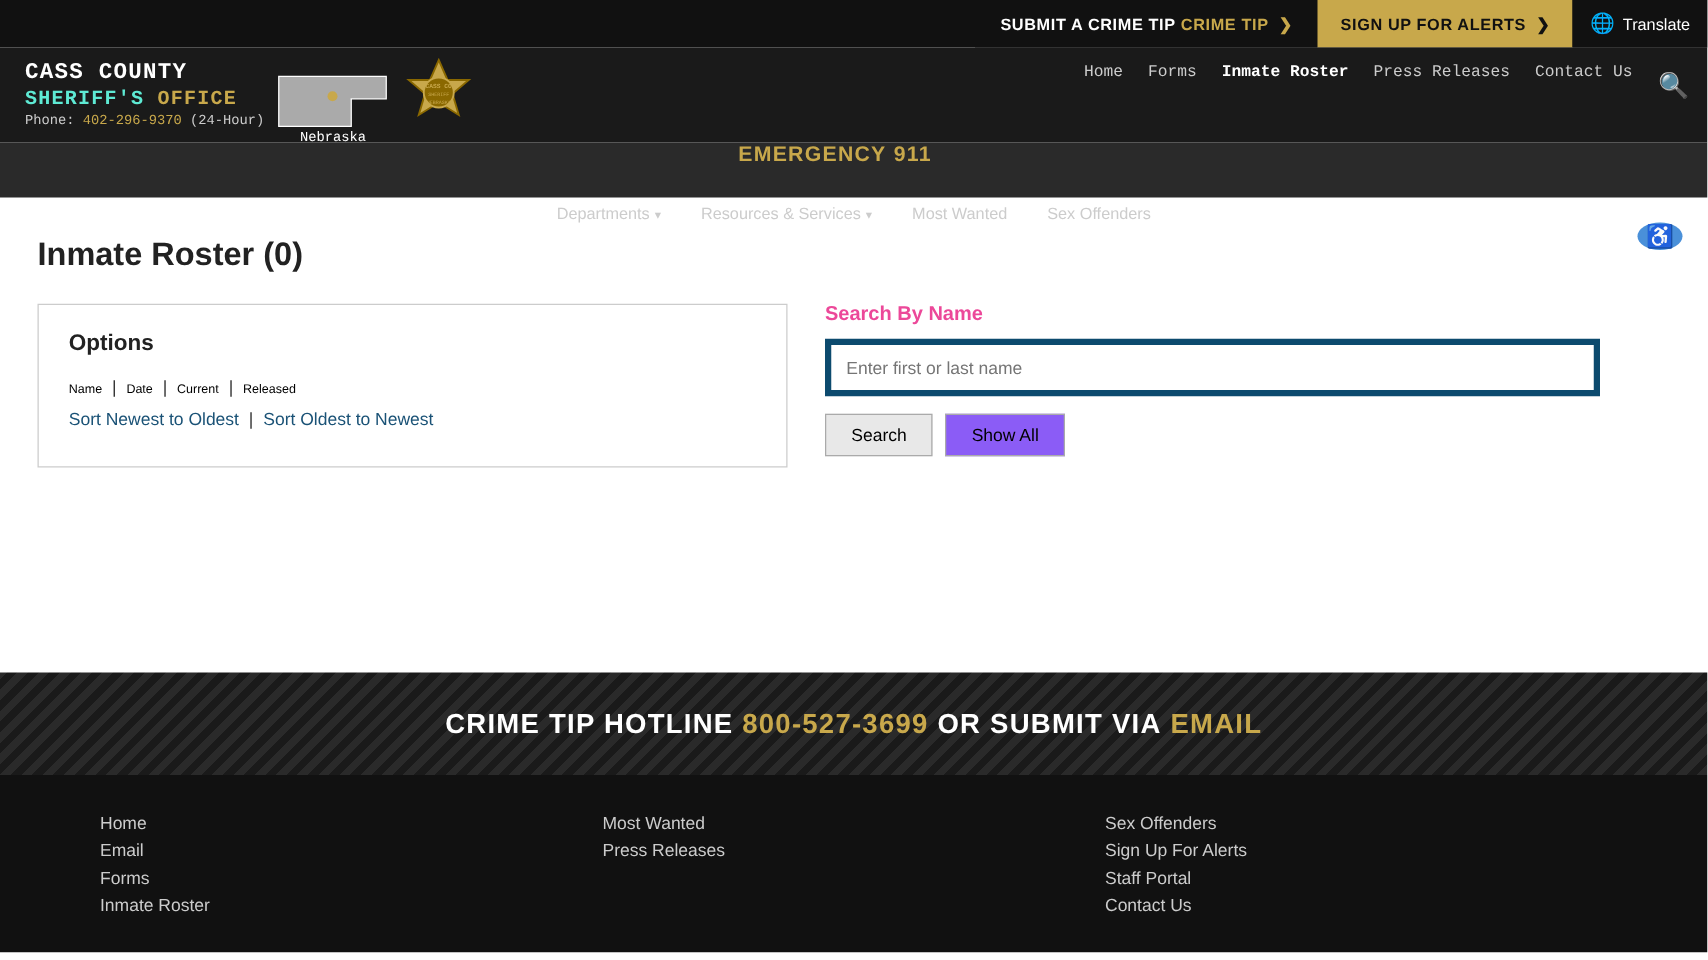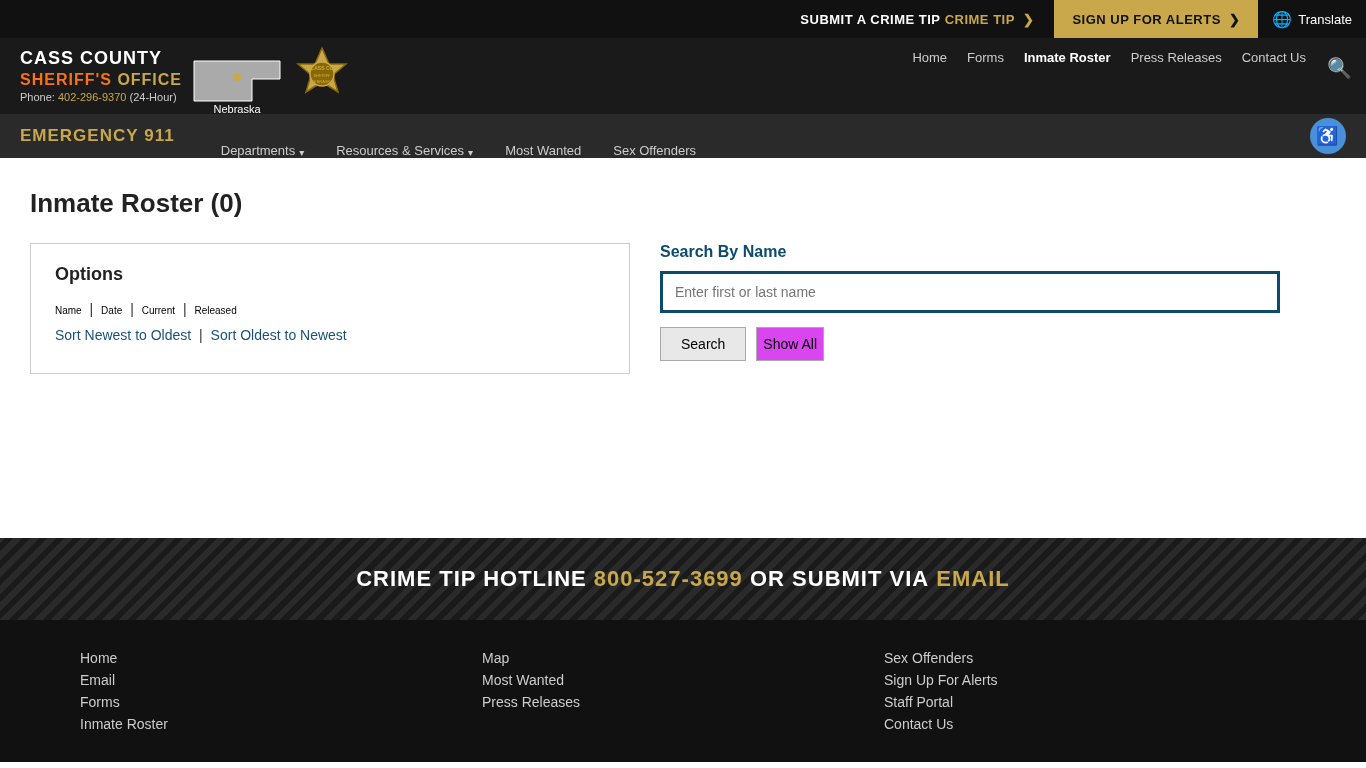--- a/index.html
+++ b/index.html
@@ -54,33 +54,34 @@
     }
     .globe-icon { font-size: 16px; }
 
     
     .site-header {
       background: #1a1a1a;
       display: flex;
       align-items: center;
       padding: 8px 20px;
       position: relative;
+      font-family: Liberation Mono, monospace;
     }
     .logo-area {
       display: flex;
       align-items: center;
       gap: 10px;
       flex: 0 0 auto;
     }
     .logo-text {
       color: #fff;
       line-height: 1.2;
     }
     .logo-text .county { font-size: 18px; font-weight: bold; letter-spacing: 1px; }
-    .logo-text .sheriffs { color: #f97316; font-size: 16px; font-weight: bold; letter-spacing: 1px; }
+    .logo-text .sheriffs { color: #5eead4; font-size: 16px; font-weight: bold; letter-spacing: 1px; }
     .logo-text .office { color: #c8a84b; font-size: 16px; font-weight: bold; letter-spacing: 1px; }
     .logo-text .phone { font-size: 11px; color: #ccc; margin-top: 2px; }
     .logo-text .phone-num { color: #c8a84b; }
     .logo-text .hour { color: #ccc; }
     .nebraska-map {
       width: 90px;
       height: 55px;
       position: relative;
     }
     .sheriff-badge {
@@ -112,20 +113,21 @@
     }
 
     
     .second-nav {
       background: #2a2a2a;
       display: flex;
       align-items: center;
       padding: 0 20px;
       height: 44px;
       gap: 0;
+      flex-direction: column;
     }
     .emergency-911 {
       color: #fff;
       font-size: 17px;
       font-weight: bold;
       letter-spacing: 1px;
       margin-right: 30px;
     }
     .emergency-911 span { color: #c8a84b; }
     .second-nav-links {
@@ -206,50 +208,50 @@
     }
     .filter-links .sep { color: #333; margin: 0 4px; }
 
     
     .search-box {
       flex: 1;
     }
     .search-by-name-label {
       font-size: 16px;
       font-weight: bold;
-      color: #0c4a6e;
+      color: #ec4899;
       margin-bottom: 10px;
     }
     .search-input {
       width: 100%;
       max-width: 620px;
-      border: 3px solid #0c4a6e;
+      border: 5px solid #0c4a6e;
       padding: 10px 12px;
       font-size: 14px;
       color: #555;
       margin-bottom: 14px;
       outline: none;
     }
     .search-btn-row {
       display: flex;
       gap: 10px;
       align-items: flex-end;
     }
     .btn-search {
       background: #e8e8e8;
       border: 1px solid #aaa;
       padding: 8px 20px;
       font-size: 14px;
       cursor: pointer;
       font-weight: normal;
     }
     .btn-show-all {
-      background: #d946ef;
+      background: #8b5cf6;
       border: 1px solid #aaa;
-      padding: 8px 6px;
+      padding: 8px 20px;
       font-size: 14px;
       cursor: pointer;
     }
 
     
     .footer-hotline {
       background: repeating-linear-gradient(
         -45deg,
         #2a2a2a,
         #2a2a2a 6px,
@@ -406,21 +408,20 @@
 </div>
 
 <div class="footer-links">
   <div class="footer-col">
     <a href="#">Home</a>
     <a href="#">Email</a>
     <a href="#">Forms</a>
     <a href="#">Inmate Roster</a>
   </div>
   <div class="footer-col">
-    <a href="#">Map</a>
     <a href="#">Most Wanted</a>
     <a href="#">Press Releases</a>
   </div>
   <div class="footer-col">
     <a href="#">Sex Offenders</a>
     <a href="#">Sign Up For Alerts</a>
     <a href="#">Staff Portal</a>
     <a href="#">Contact Us</a>
   </div>
 </div>

